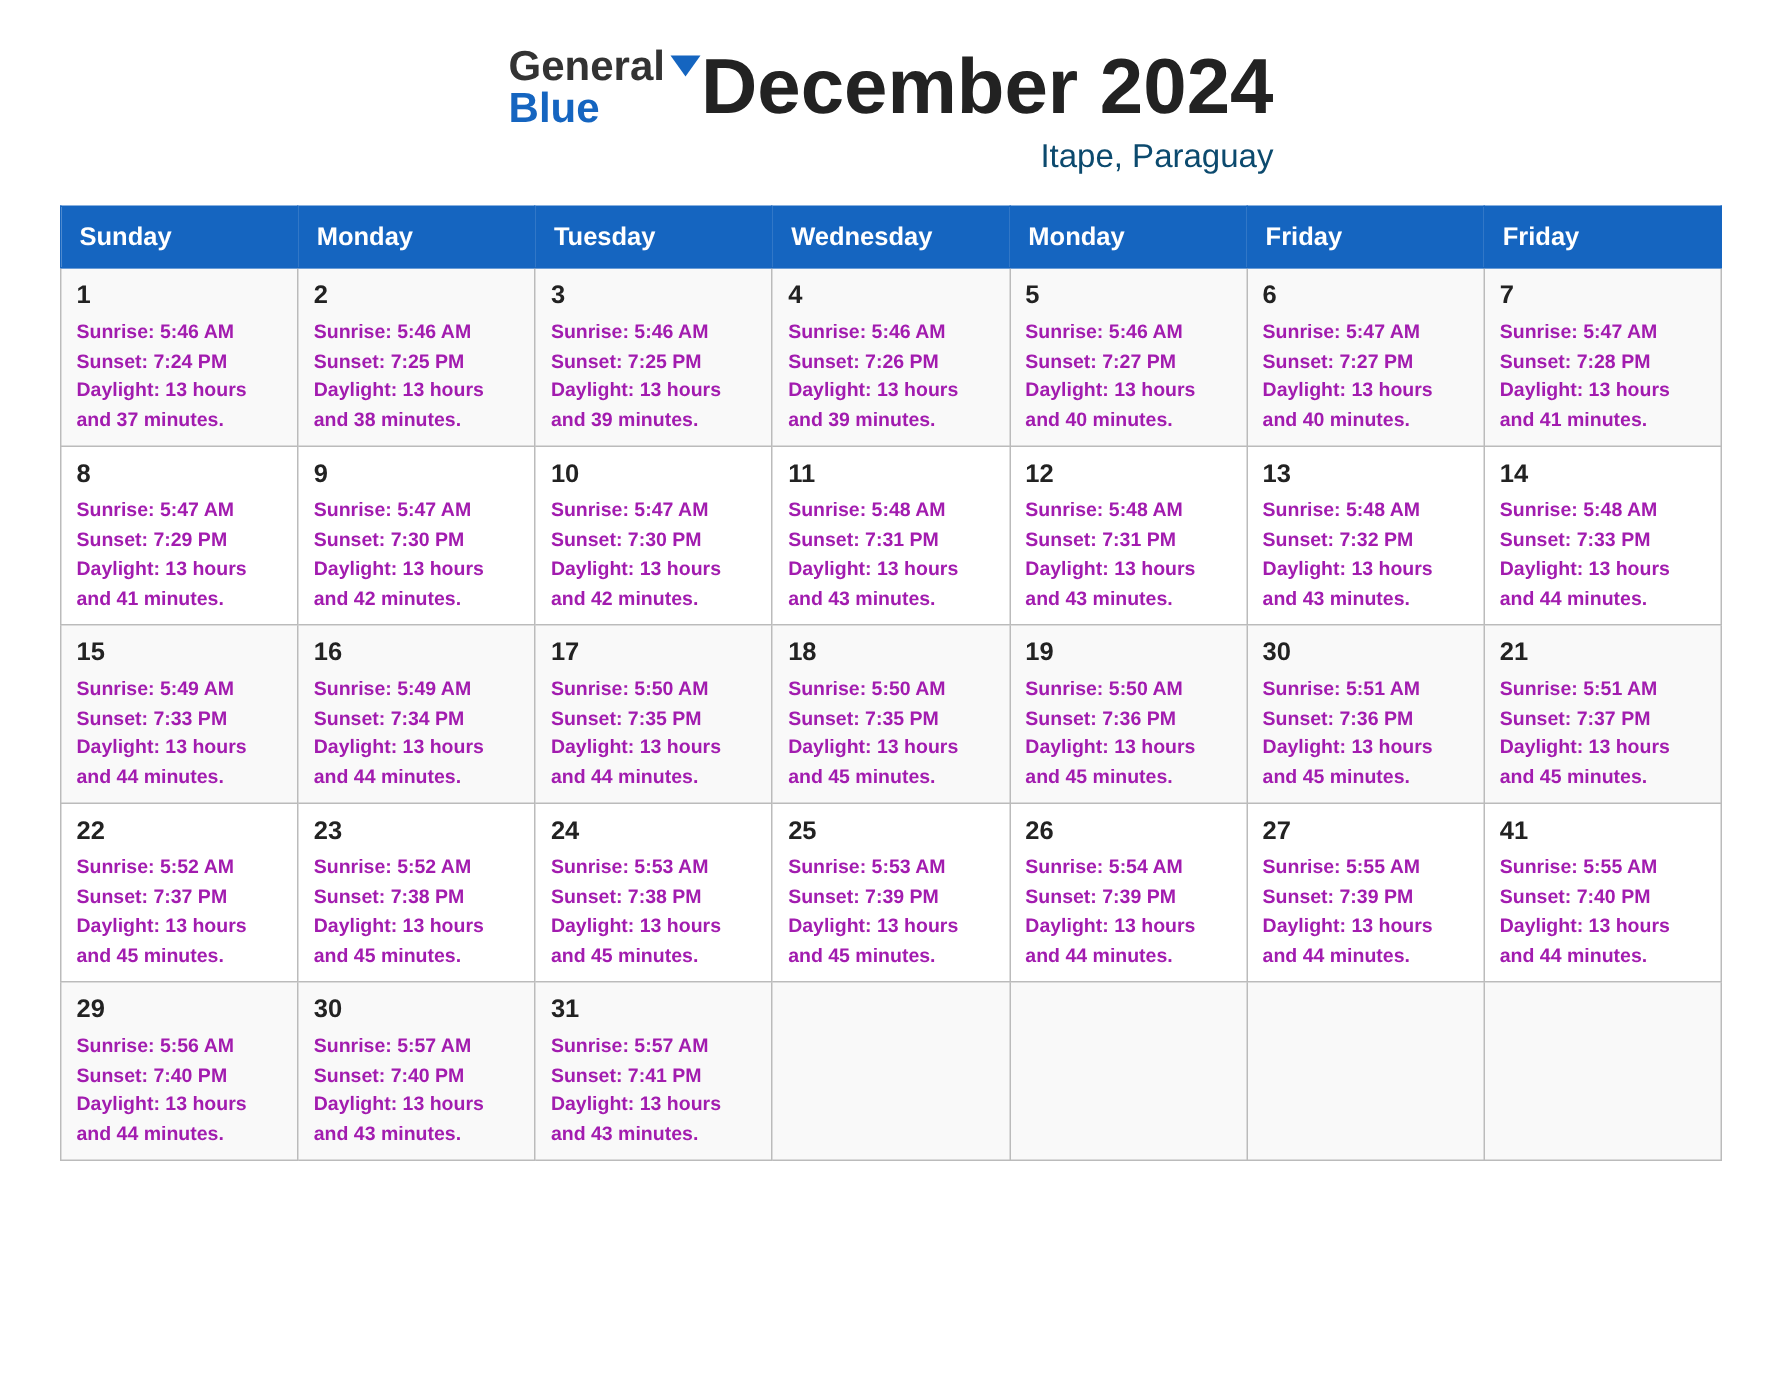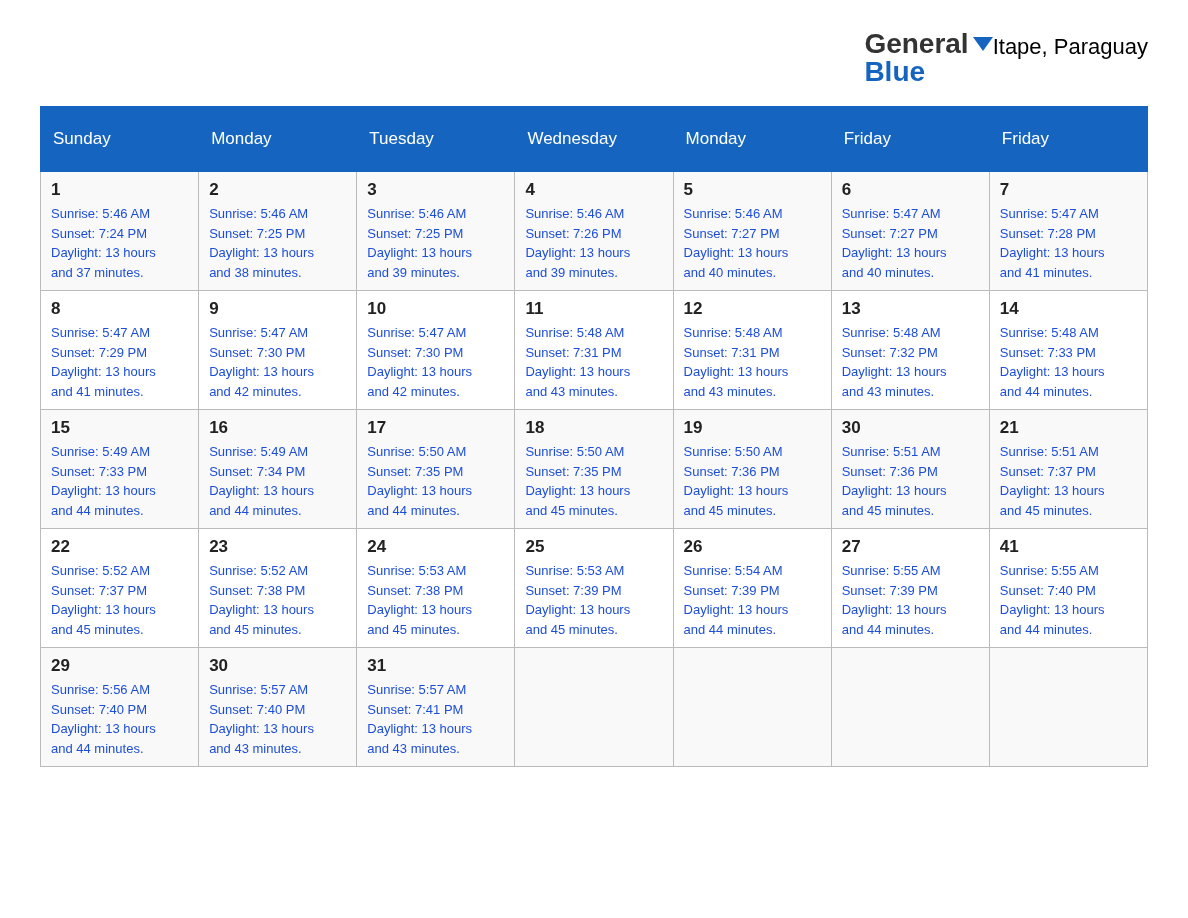--- a/index.html
+++ b/index.html
@@ -5,21 +5,21 @@
     * { box-sizing: border-box; margin: 0; padding: 0; }
     body {
       font-family: Arial, sans-serif;
       background: #fff;
       padding: 30px 40px;
       width: 1188px;
       min-height: 918px;
     }
     .header {
       display: flex;
-      justify-content: flex-end;
+      justify-content: center;
       align-items: flex-start;
       margin-bottom: 20px;
     }
     .logo {
       display: flex;
       flex-direction: column;
       align-items: flex-start;
     }
     .logo-general {
       font-size: 28px;
@@ -51,54 +51,55 @@
       text-align: right;
     }
     .month-title {
       font-size: 52px;
       font-weight: bold;
       color: #222;
       line-height: 1.1;
     }
     .location {
       font-size: 22px;
-      color: #000000;
+      color: #0c4a6e;
       margin-top: 4px;
     }
     .calendar-table {
       width: 100%;
       border-collapse: collapse;
       border: 1px solid #999;
     }
     .calendar-table th {
       background-color: #1565c0;
       color: #fff;
-      padding: 22px 12px;
+      padding: 10px 12px;
       font-size: 17px;
-      font-weight: normal;
+      font-weight: bold;
       text-align: left;
       border: 1px solid #1565c0;
     }
     .calendar-table td {
       vertical-align: top;
       padding: 8px 10px;
       border: 1px solid #bbb;
       width: 14.28%;
       min-height: 100px;
     }
     .day-number {
       font-size: 17px;
       font-weight: bold;
       color: #222;
       margin-bottom: 4px;
     }
     .day-info {
       font-size: 13px;
-      color: #1d4ed8;
+      color: #a21caf;
       line-height: 1.5;
+      font-weight: bold;
     }
     .empty-cell {
       background: #fff;
     }
     tr:nth-child(odd) td {
       background-color: #f9f9f9;
     }
     tr:nth-child(even) td {
       background-color: #fff;
     }
@@ -111,20 +112,21 @@
 
 <div class="header">
   <div class="logo">
     <div class="logo-line">
       <span class="logo-general">General</span>
       <span class="logo-arrow"></span>
     </div>
     <span class="logo-blue">Blue</span>
   </div>
   <div class="header-right">
+    <div class="month-title">December 2024</div>
     <div class="location">Itape, Paraguay</div>
   </div>
 </div>
 
 <table class="calendar-table">
   <thead>
     <tr>
     <th>Sunday</th>
         <th>Monday</th>
         <th>Tuesday</th>

